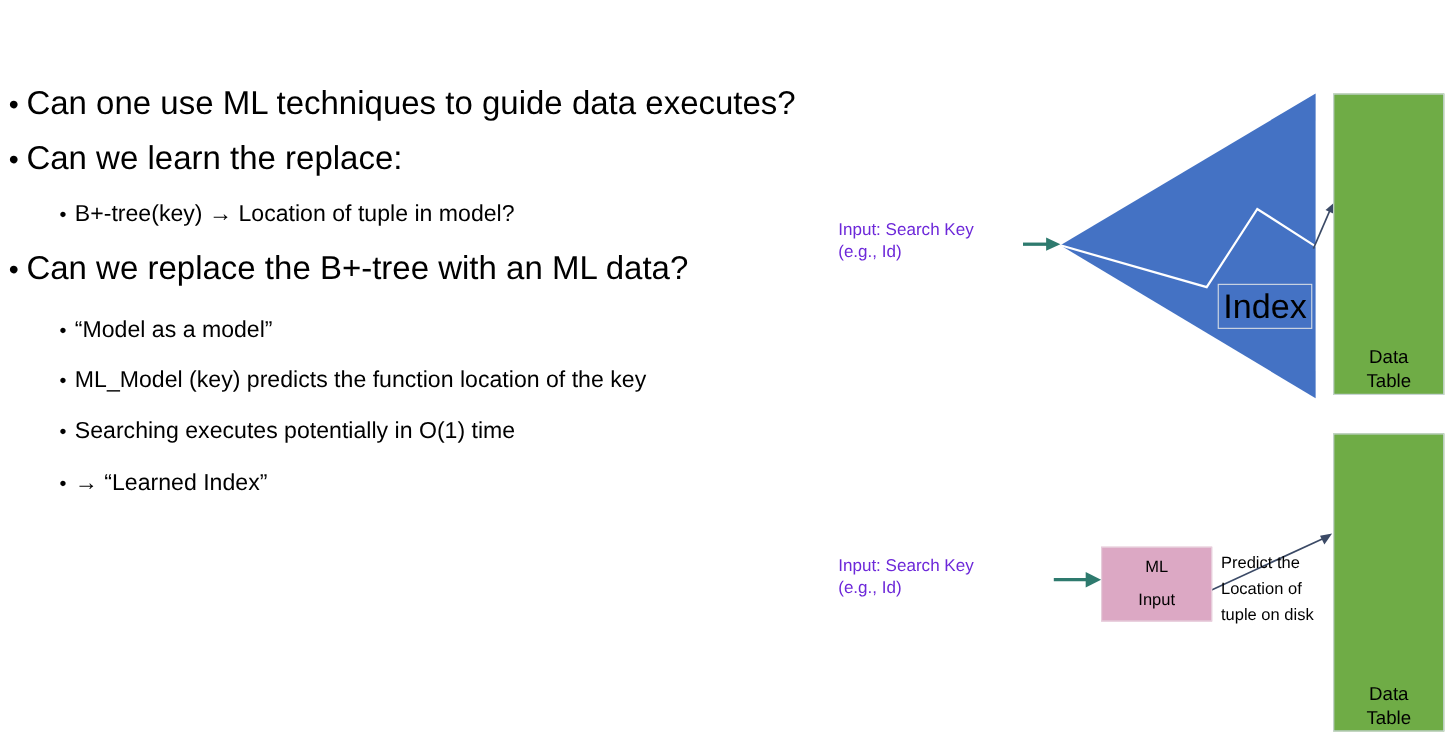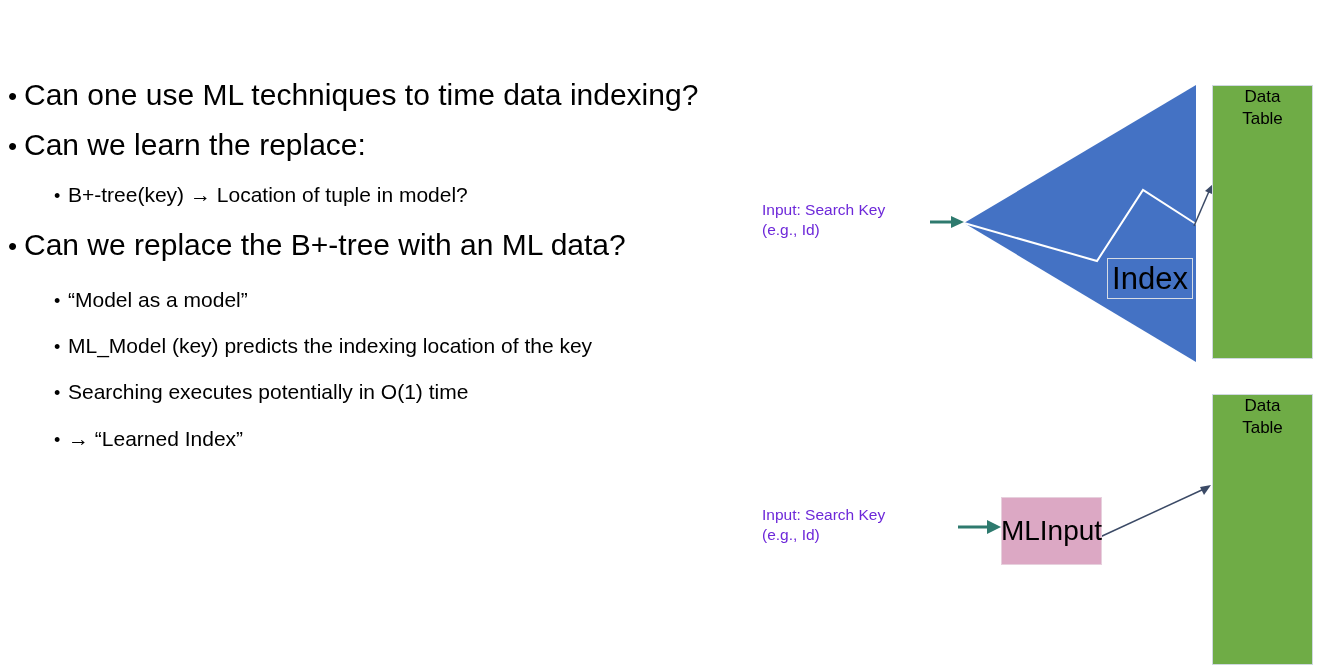--- a/index.html
+++ b/index.html
@@ -54,21 +54,21 @@
   .lvl2 .dot { width: 14px; font-size: 18px; }
 
   
   .diagram { position: absolute; }
   .greenbox {
     position: absolute;
     background: #6FAC46;
     border: 1px solid #cfd8e0;
     box-sizing: border-box;
     display: flex;
-    align-items: flex-start;
+    align-items: flex-end;
     justify-content: center;
   }
   .greenbox .label {
     font-family: "Liberation Sans", sans-serif;
     font-size: 17px;
     line-height: 22px;
     color: #000000;
     text-align: center;
   }
   .inputlabel {
@@ -96,45 +96,45 @@
     justify-content: center;
     font-size: 31px;
     color: #000000;
   }
   .mlbox {
     position: absolute;
     background: #DCA8C4;
     border: 1px solid #e7d0dd;
     box-sizing: border-box;
     display: flex;
-    flex-direction: row;
+    flex-direction: column;
     align-items: center;
     justify-content: center;
-    font-size: 28px;
+    font-size: 15px;
     line-height: 30px;
     color: #000000;
   }
   .predictlabel {
     position: absolute;
     font-size: 15px;
     line-height: 24px;
     color: #000000;
     width: 96px;
   }
 </style>
 </head>
 <body>
 
 <div id="slide">
 
   <div class="bullets">
 
     <div class="bullet lvl1" style="top:78px">
       <span class="dot">•</span>
-      <span class="txt">Can one use ML techniques to time data indexing?</span>
+      <span class="txt">Can one use ML techniques to guide data executes?</span>
     </div>
 
     <div class="bullet lvl1" style="top:128px">
       <span class="dot">•</span>
       <span class="txt">Can we learn the replace:</span>
     </div>
 
     <div class="bullet lvl2" style="top:183px">
       <span class="dot">•</span>
       <span class="txt">B+-tree(key) → Location of tuple in model?</span>
@@ -145,21 +145,21 @@
       <span class="txt">Can we replace the B+-tree with an ML data?</span>
     </div>
 
     <div class="bullet lvl2" style="top:288px">
       <span class="dot">•</span>
       <span class="txt">“Model as a model”</span>
     </div>
 
     <div class="bullet lvl2" style="top:334px">
       <span class="dot">•</span>
-      <span class="txt">ML_Model (key) predicts the indexing location of the key</span>
+      <span class="txt">ML_Model (key) predicts the function location of the key</span>
     </div>
 
     <div class="bullet lvl2" style="top:380px">
       <span class="dot">•</span>
       <span class="txt">Searching executes potentially in O(1) time</span>
     </div>
 
     <div class="bullet lvl2" style="top:427px">
       <span class="dot">•</span>
       <span class="txt">→ “Learned Index”</span>
@@ -214,20 +214,21 @@
     <div class="inputlabel" style="left:762px; top:505px; width:175px;">
       <div>Input: Search Key</div>
       <div>(e.g., Id)</div>
     </div>
 
     <div class="mlbox" style="left:1001px; top:497px; width:101px; height:68px;">
       <div>ML</div>
       <div>Input</div>
     </div>
 
+    <div class="predictlabel" style="left:1110px; top:500px;">Predict the Location of tuple on disk</div>
 
     <div class="greenbox" style="left:1212px; top:394px; width:101px; height:271px;">
       <div class="label">
         <div>Data</div>
         <div>Table</div>
       </div>
     </div>
 
   </div>
 

